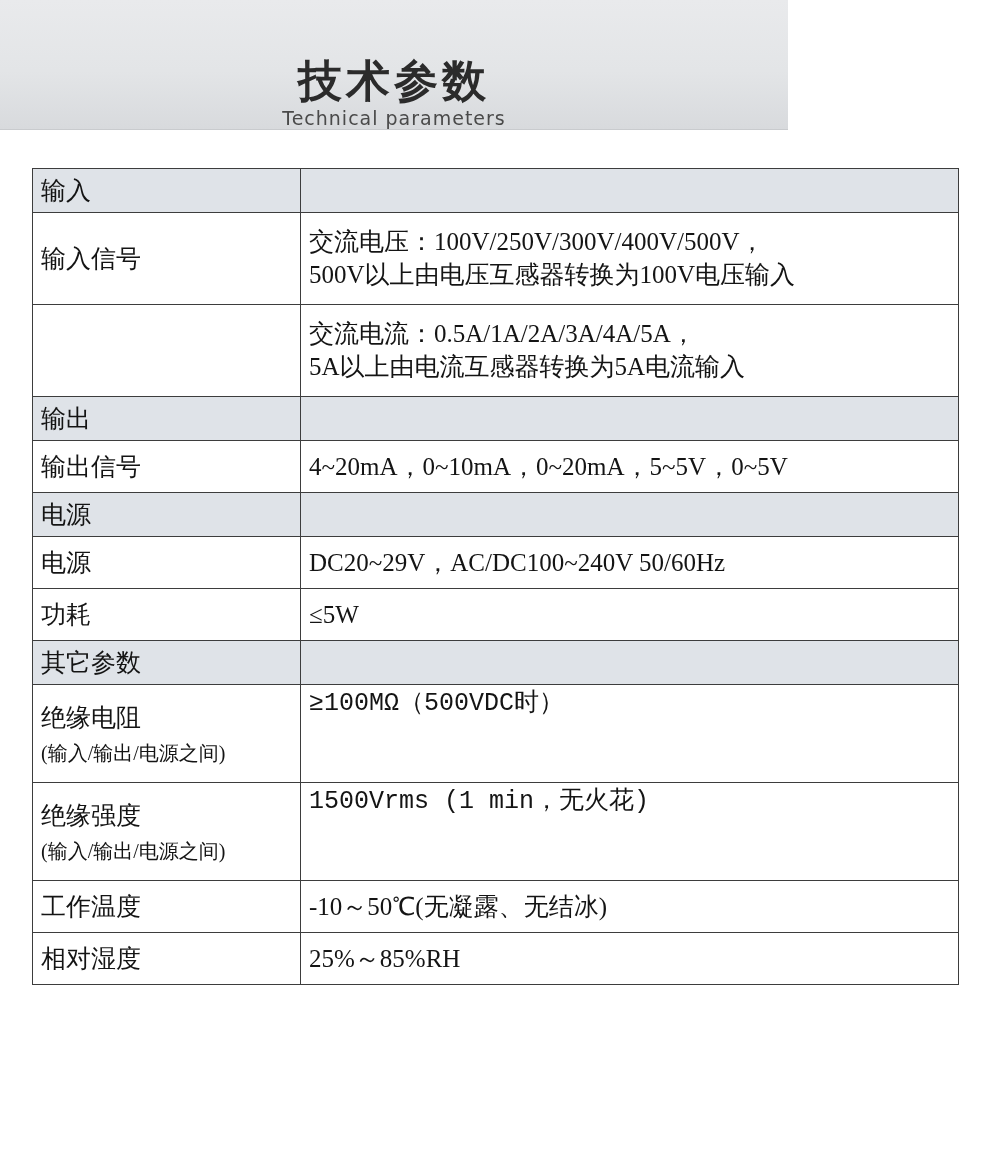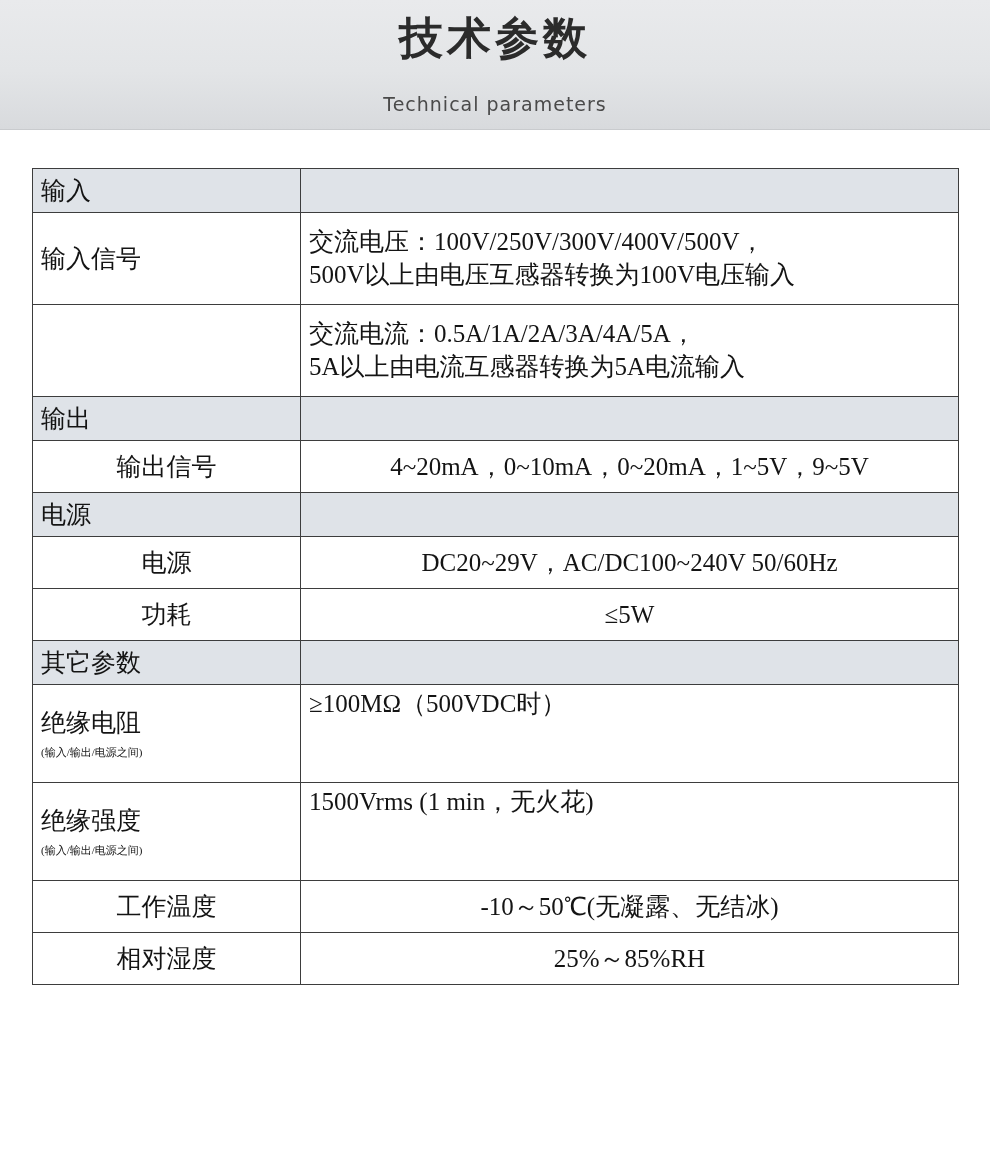--- a/index.html
+++ b/index.html
@@ -10,46 +10,45 @@
     width: 990px;
     height: 1160px;
     background: #ffffff;
     font-family: "Liberation Serif", serif;
     color: #1a1a1a;
     overflow: hidden;
   }
 
   
   .header {
-    width: 990px;
+    width: 788px;
     height: 130px;
     background: linear-gradient(to bottom, #e9eaec 0%, #e3e5e7 55%, #d8dadd 100%);
     border-bottom: 1px solid #c9cbce;
     box-sizing: border-box;
     display: flex;
     flex-direction: column;
     align-items: center;
-    justify-content: center;
+    justify-content: flex-end;
   }
   .header-title {
     font-family: "DejaVu Sans", sans-serif;
     font-size: 44px;
     font-weight: bold;
     letter-spacing: 4px;
     color: #2b2b2b;
     line-height: 1.1;
     margin-bottom: 2px;
   }
   .header-subtitle {
     font-family: "DejaVu Sans", sans-serif;
     font-size: 19px;
     color: #4a4a4a;
     letter-spacing: 1px;
     font-weight: normal;
-    margin-top: 28px;
   }
 
   
   .table-wrap {
     padding: 38px 32px 0 32px;
     box-sizing: border-box;
   }
   table.spec {
     border-collapse: collapse;
     width: 926px;
@@ -75,34 +74,34 @@
   }
   tr.plain td {
     background: #ffffff;
   }
 
   .label-cell {
     white-space: nowrap;
   }
   .sub-note {
     display: block;
-    font-size: 11px;
+    font-size: 20px;
     line-height: 1.3;
     margin-top: 6px;
     color: #141414;
   }
   .value-cell .line {
     display: block;
     white-space: nowrap;
   }
   .tall td { height: 86px; }
-  .mid td  { height: 46px; text-align: center; }
+  .mid td  { height: 46px; }
   .band td { height: 38px; }
   .insul td { height: 92px; vertical-align: top; padding-top: 8px; }
-  .insul td.val { vertical-align: top; }
+  .insul td.val { vertical-align: top; font-family: Liberation Mono, monospace; }
 </style>
 </head>
 <body>
 
 <div class="header">
   <div class="header-title">技术参数</div>
   <div class="header-subtitle">Technical parameters</div>
 </div>
 
 <div class="table-wrap">
@@ -135,21 +134,21 @@
       </tr>
 
       <tr class="section-row band">
         <td class="lbl label-cell">输出</td>
         <td></td>
       </tr>
 
       <tr class="plain mid">
         <td class="label-cell">输出信号</td>
         <td class="value-cell">
-          <span class="line">4~20mA，0~10mA，0~20mA，1~5V，9~5V</span>
+          <span class="line">4~20mA，0~10mA，0~20mA，5~5V，0~5V</span>
         </td>
       </tr>
 
 
 
 
       <tr class="section-row band">
         <td class="lbl label-cell">电源</td>
         <td></td>
       </tr>

